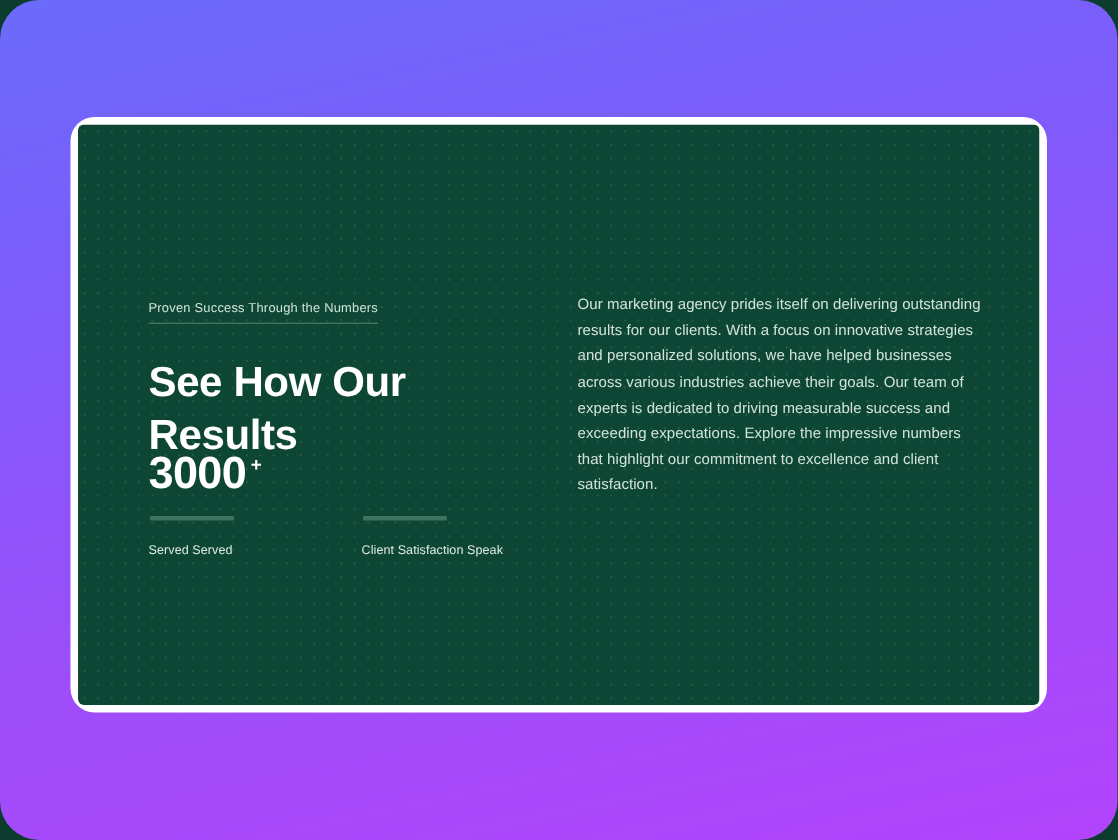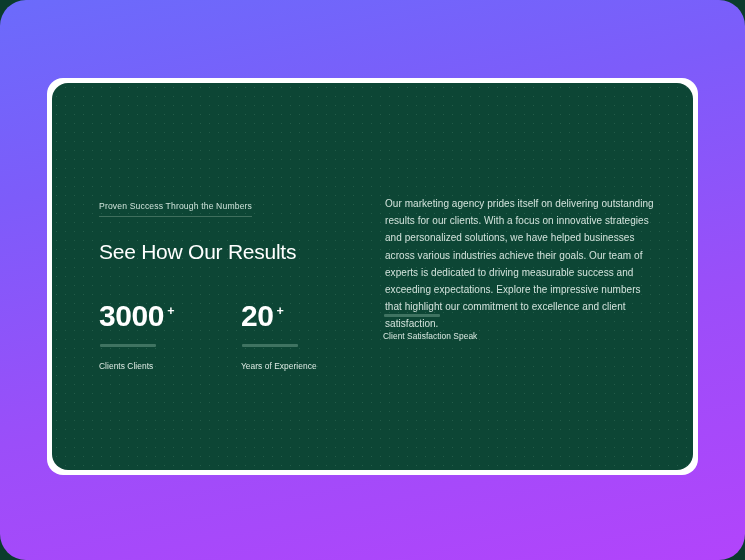--- a/index.html
+++ b/index.html
@@ -38,21 +38,21 @@
     box-sizing: border-box;
     background: #ffffff;
     border-radius: 16px;
     padding: 5px;
   }
   .card {
     position: relative;
     width: 100%;
     height: 100%;
     box-sizing: border-box;
-    border-radius: 16px;
+    border-radius: 4px;
     background-color: #0d4635;
     background-image:
       radial-gradient(rgba(150, 210, 185, 0.16) 0.9px, transparent 1px);
     background-size: 9px 9px;
     background-position: 0 0;
     overflow: hidden;
   }
 
   
   .top-row {
@@ -77,22 +77,22 @@
     letter-spacing: 0.15px;
     line-height: 1.2;
     padding-bottom: 5px;
     border-bottom: 1.6px solid #3f6f5d;
     white-space: nowrap;
   }
 
   .headline {
     margin: 22px 0 0 0;
     color: #ffffff;
-    font-size: 21px;
-    font-weight: normal;
+    font-size: 28px;
+    font-weight: bold;
     line-height: 1.24;
     letter-spacing: -0.25px;
   }
   .headline .line { display: block; }
 
   .lede {
     width: 274px;
     flex: none;
     margin: 0;
     color: #d3e3dc;
@@ -103,20 +103,21 @@
   }
 
   
   .stats {
     position: absolute;
     left: 47px;
     top: 218px;
     width: 562px;
     display: flex;
     justify-content: flex-start;
+    align-items: flex-end;
   }
   .stat {
     width: 142px;
     flex: none;
   }
   .stat-value {
     color: #ffffff;
     font-size: 30px;
     font-weight: bold;
     line-height: 1;
@@ -167,31 +168,24 @@
 
       </div>
 
       <div class="stats">
 
         <div class="stat">
           <div class="stat-value">
             <span>3000</span><span class="plus">+</span>
           </div>
           <div class="stat-rule"></div>
-          <div class="stat-label">Clients Clients</div>
+          <div class="stat-label">Served Served</div>
         </div>
 
 
-        <div class="stat">
-          <div class="stat-value">
-            <span>20</span><span class="plus">+</span>
-          </div>
-          <div class="stat-rule"></div>
-          <div class="stat-label">Years of Experience</div>
-        </div>
 
         <div class="stat">
           <div class="stat-rule"></div>
           <div class="stat-label">Client Satisfaction Speak</div>
         </div>
 
       </div>
 
     </div>
   </div>

